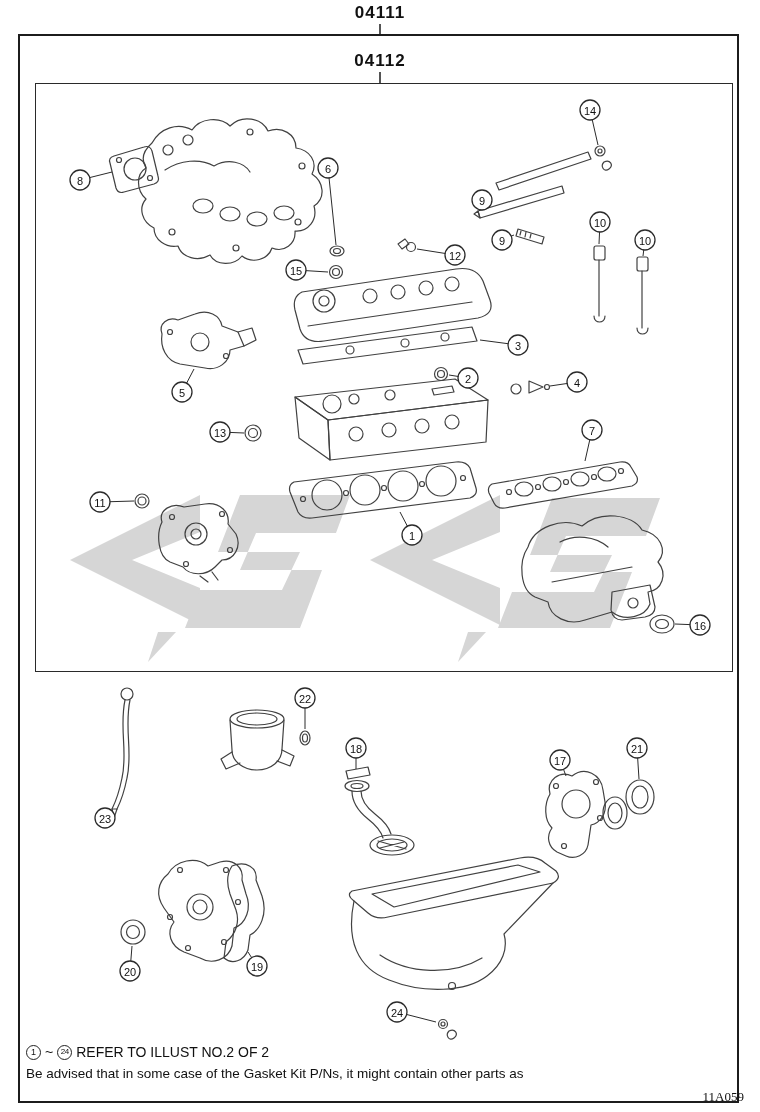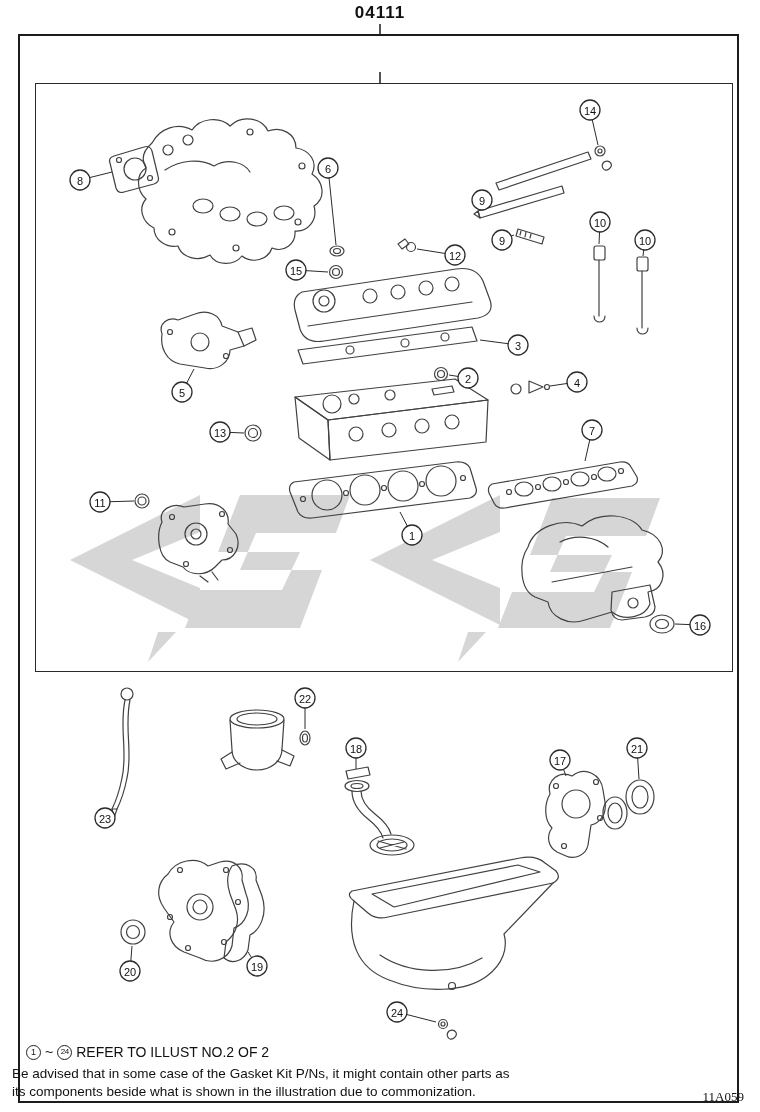--- a/index.html
+++ b/index.html
@@ -24,31 +24,32 @@
   .ctext { font:11px "Liberation Sans",sans-serif; text-anchor:middle;
            dominant-baseline:central; fill:#111; }
 
   .footer-line1 { position:absolute; left:26px; top:1044px; font-size:14px;
                   display:flex; align-items:center; gap:4px; }
   .circled { display:inline-flex; align-items:center; justify-content:center;
              width:15px; height:15px; border:1.2px solid #222; border-radius:50%;
              font-size:9px; line-height:1; box-sizing:border-box; }
   .circled.c24 { font-size:8px; letter-spacing:-0.5px; }
   .refer-text { }
-  .note { position:absolute; left:12px; font-size:13.5px; }
+  .note { position:absolute; left:26px; font-size:13.5px; }
   #note1 { top:1066px; }
   #note2 { top:1084px; }
   .figcode { position:absolute; right:16px; top:1089px; font-size:13px;font-family:Liberation Serif, serif; }
 </style>
 </head>
 <body>
 
 <div class="page">
 
   <div class="ptitle main">04111</div>
+  <div class="ptitle sub">04112</div>
 
   <div class="outer-frame"></div>
   <div class="inner-frame"></div>
 
   <svg id="art" width="760" height="1112" viewBox="0 0 760 1112">
 
     <path class="tick" d="M380,24 V34 M380,72 V83"></path>
 
     <g class="wm">
       <polygon points="200,495 70,560 200,625 200,588 132,560 200,532"></polygon>
@@ -448,16 +449,15 @@
       </g>
   </svg>
 
   <div class="footer-line1">
     <span class="circled">1</span>
     <span>~</span>
     <span class="circled c24">24</span>
     <span class="refer-text">REFER TO ILLUST NO.2 OF 2</span>
   </div>
   <div class="note" id="note1">Be advised that in some case of the Gasket Kit P/Ns,  it might contain other parts as</div>
-  <div class="note" id="note2">its components beside what is shown in the illustration due to commonization.</div>
   <div class="figcode">11A059</div>
 
 </div>
 
 </body></html>

